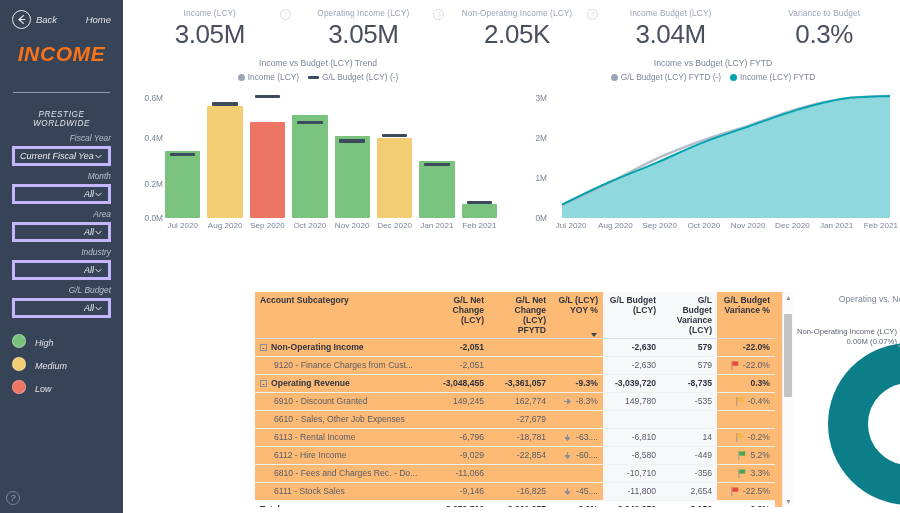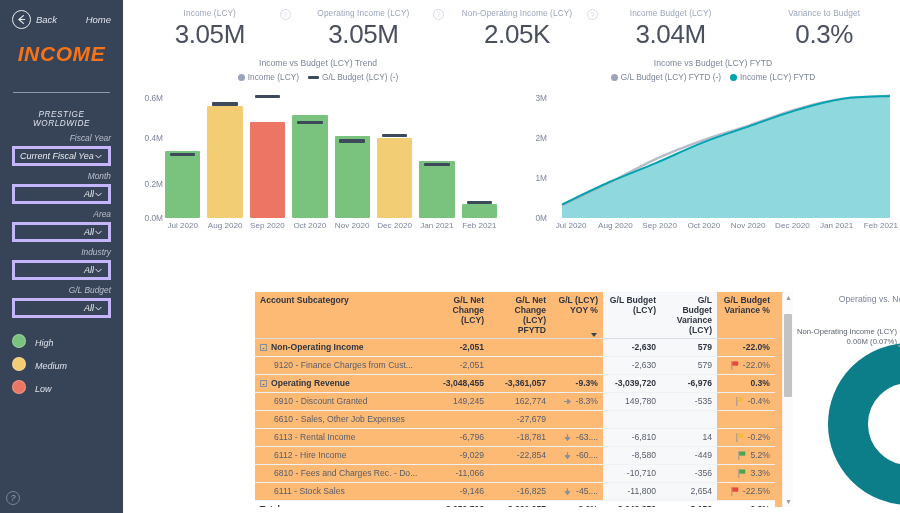--- a/index.html
+++ b/index.html
@@ -477,21 +477,21 @@
             <tr class="grp">
               <td class="first"><span class="exp">-</span><span>Operating Revenue</span></td>
               <td>-3,048,455</td>
               <td>-3,361,057</td>
               <td>
                 <span class="cellflex">
                   <span>-9.3%</span>
                 </span>
               </td>
               <td class="col-shade">-3,039,720</td>
-              <td class="col-shade">-6,976</td>
+              <td class="col-shade">-8,735</td>
               <td>
                 <span class="cellflex">
                   <span>0.3%</span>
                 </span>
               </td>
             </tr>
             <tr class="">
               <td class="first"><span class="ind"></span><span>6910 - Discount Granted</span></td>
               <td>149,245</td>
               <td>162,774</td>

